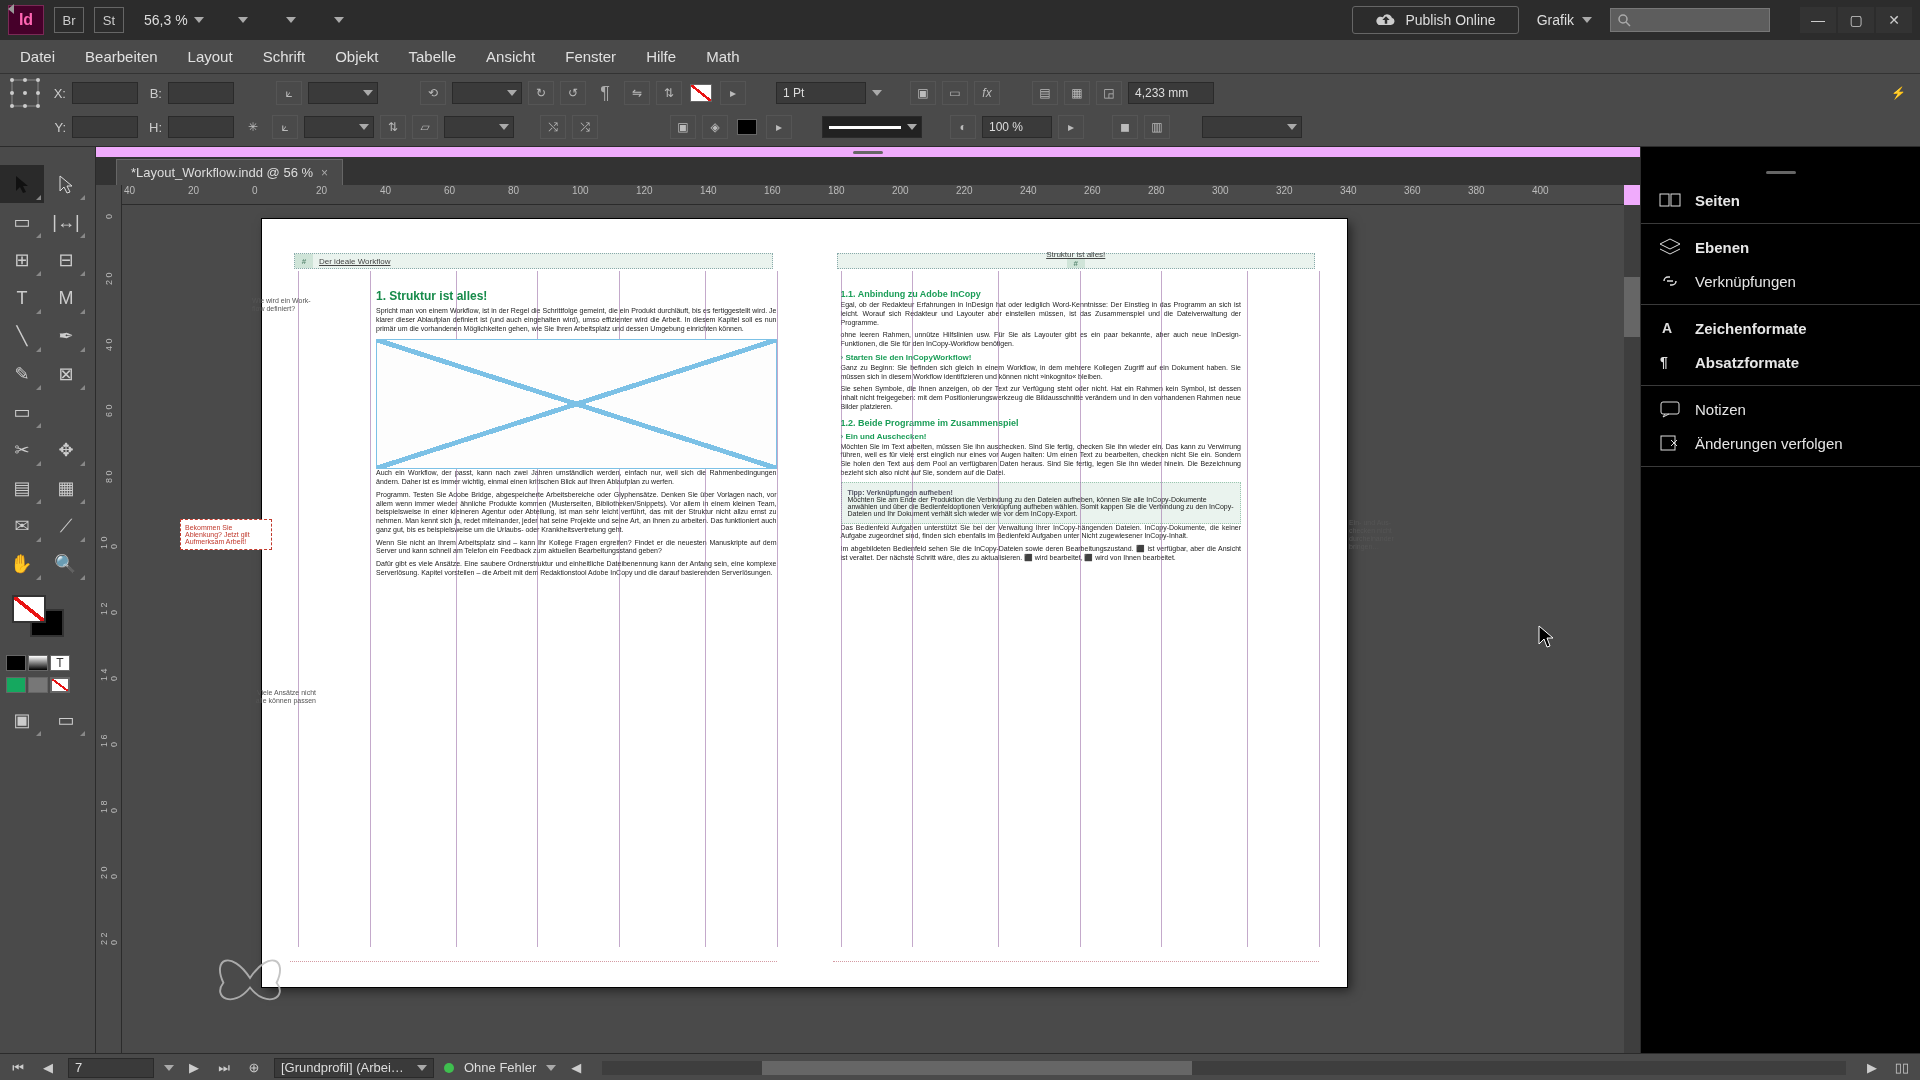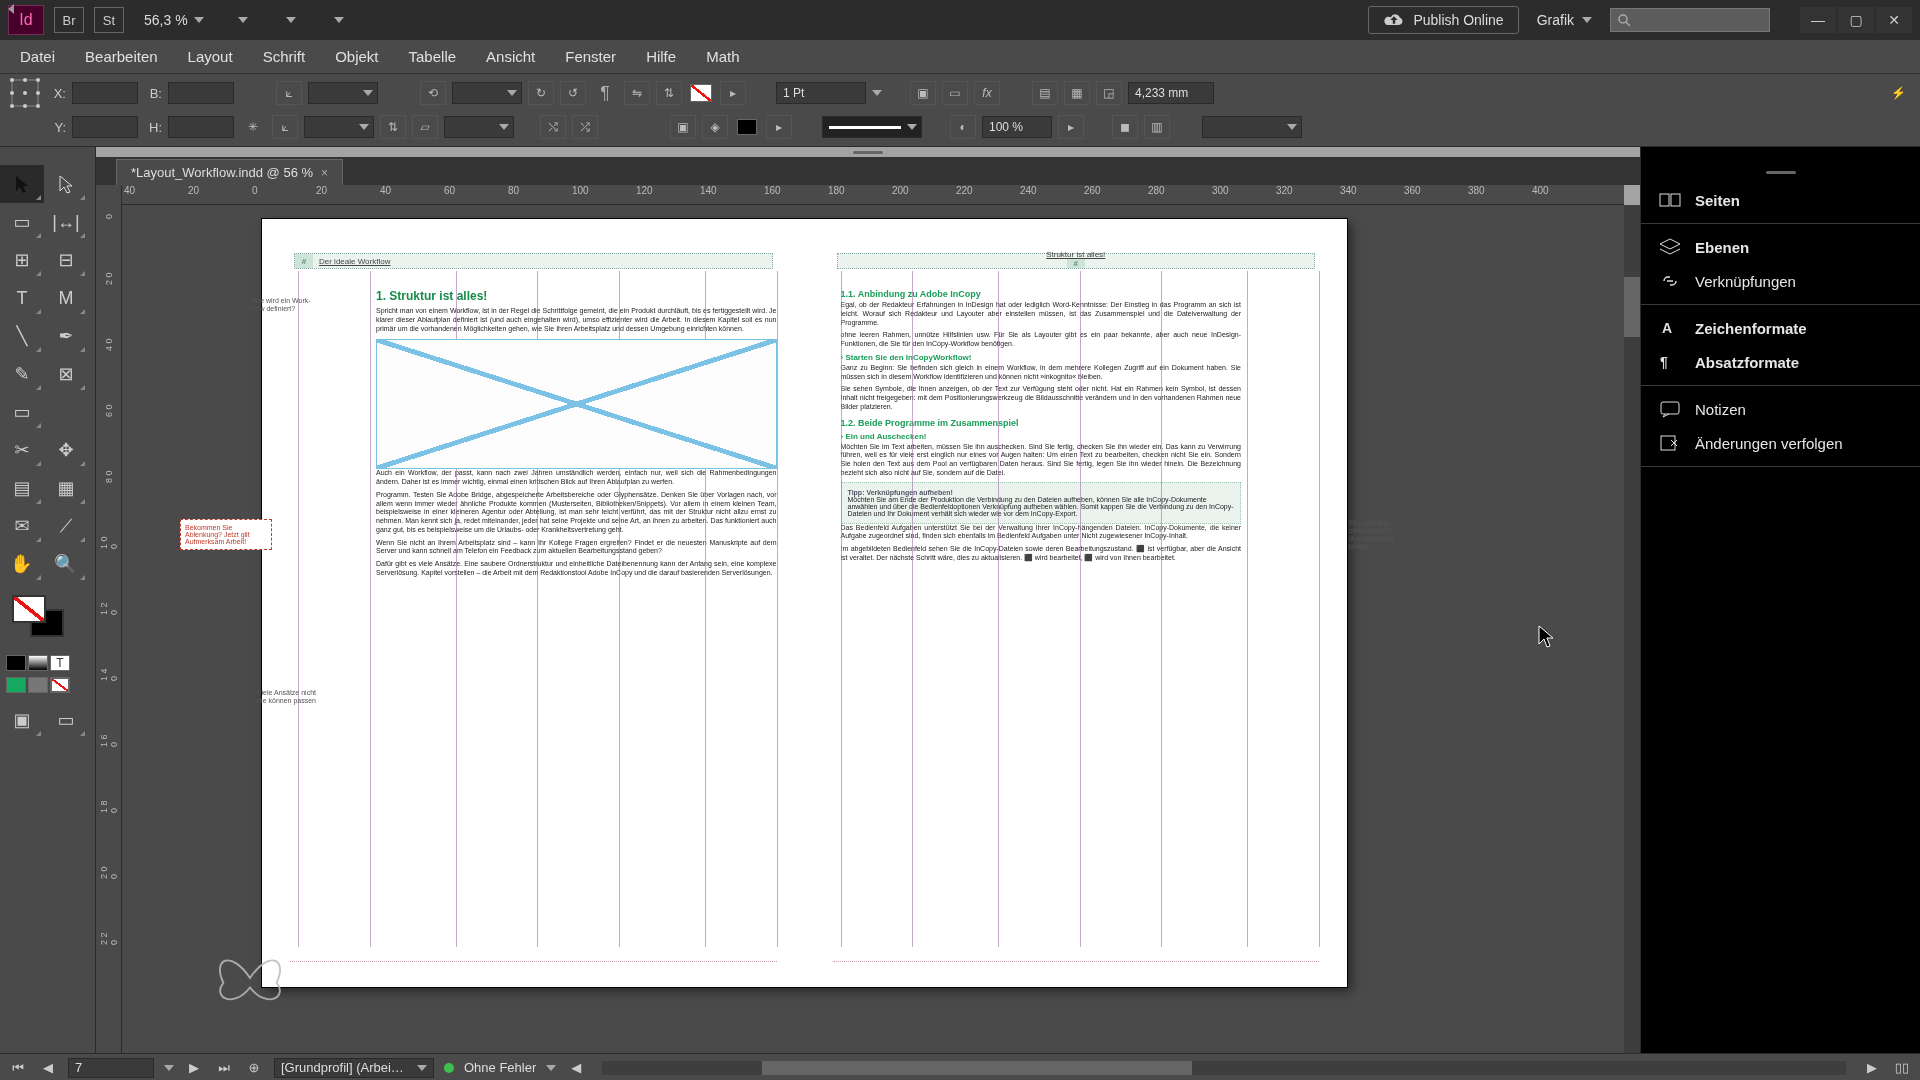--- a/index.html
+++ b/index.html
@@ -1,26 +1,26 @@
 <!DOCTYPE html>
 <html><head>
 <meta charset="utf-8">
 <style>
 * { margin: 0; padding: 0; box-sizing: border-box; font-family: "Segoe UI", Tahoma, sans-serif; user-select: none; }
 html, body { width: 1920px; height: 1080px; overflow: hidden; background: #4a4a4a; color: #d0d0d0; font-size: 12px; }
 
 
 .titlebar { height: 40px; background: #2c2c2c; display: flex; align-items: center; padding: 0 8px; gap: 10px; }
-.id-badge { width: 36px; height: 30px; background: #46002a; border: 1px solid #7a2a56; display: flex; align-items: center; justify-content: center; font-weight: normal; color: #ff66b3; font-size: 16px; }
+.id-badge { width: 36px; height: 30px; background: #46002a; border: 1px solid #7a2a56; display: flex; align-items: center; justify-content: center; font-weight: bold; color: #ff66b3; font-size: 16px; }
 .mini-badge { width: 30px; height: 26px; border: 1px solid #666; display: flex; align-items: center; justify-content: center; color: #ccc; font-size: 13px; }
 .zoom-combo { display: flex; align-items: center; gap: 6px; padding: 2px 10px; color: #ddd; font-size: 14px; }
 .chev { width: 0; height: 0; border-left: 5px solid transparent; border-right: 5px solid transparent; border-top: 6px solid #aaa; }
 .titlebar .tb-btn { width: 38px; height: 28px; display: flex; align-items: center; justify-content: center; color: #ccc; }
 .titlebar .spacer { flex: 1; }
-.publish-btn { display: flex; align-items: center; gap: 8px; padding: 4px 14px; border: 1px solid #666; border-radius: 3px; color: #ddd; font-size: 14px; }
+.publish-btn { display: flex; align-items: center; gap: 8px; padding: 4px 22px; border: 1px solid #666; border-radius: 3px; color: #ddd; font-size: 14px; }
 .workspace-combo { display: flex; align-items: center; gap: 8px; color: #ddd; font-size: 14px; padding: 0 8px; text-align: center; }
 .search-box { width: 160px; height: 24px; background: #5d5d5d; border: 1px solid #777; display: flex; align-items: center; padding: 0 6px; }
 .win-controls { display: flex; gap: 2px; margin-left: 20px; }
 .win-controls .wc { width: 36px; height: 26px; background: #333; display: flex; align-items: center; justify-content: center; color: #ccc; font-size: 14px; }
 
 
 .menubar { height: 34px; background: #4a4a4a; display: flex; align-items: center; padding-left: 6px; gap: 2px; border-bottom: 1px solid #333; }
 .menubar .menu-item { padding: 6px 14px; color: #e0e0e0; font-size: 15px; }
 
 
@@ -42,21 +42,21 @@
 .tool { width: 44px; height: 38px; display: flex; align-items: center; justify-content: center; color: #ccc; font-size: 18px; position: relative; }
 .tool.active { background: #2a2a2a; }
 .tool .corner { position: absolute; right: 3px; bottom: 3px; width: 0; height: 0; border-left: 5px solid transparent; border-bottom: 5px solid #888; }
 
 .swatch-pair { margin: 8px 6px; position: relative; height: 56px; }
 .sw-front { position: absolute; left: 6px; top: 4px; width: 34px; height: 28px; background: linear-gradient(to top right,#fff 0 45%,#e81313 45% 55%,#fff 55%); border: 2px solid #333; }
 .sw-back  { position: absolute; left: 24px; top: 18px; width: 34px; height: 28px; background: #000; border: 2px solid #333; }
 .mini-row { display: flex; gap: 2px; padding-left: 6px; }
 .mini-sw { width: 20px; height: 16px; border: 1px solid #666; }
 
-.workspace { flex: 1; background: #a3a3a3; position: relative; display: flex; flex-direction: column; }
+.workspace { flex: 1; background: #f0abfc; position: relative; display: flex; flex-direction: column; }
 .tab-bar { height: 28px; background: #333; display: flex; align-items: flex-end; padding-left: 20px; }
 .doc-tab { background: #4a4a4a; padding: 5px 14px; color: #ddd; font-size: 13px; border-top: 1px solid #666; border-left: 1px solid #666; border-right: 1px solid #666; display: flex; align-items: center; gap: 8px; }
 .doc-tab .close { color: #aaa; font-size: 12px; }
 
 .ruler-area { flex: 1; position: relative; display: flex; }
 .ruler-v { width: 26px; background: #4a4a4a; border-right: 1px solid #2b2b2b; color: #bbb; font-size: 10px; display: flex; flex-direction: column; align-items: center; padding-top: 20px; gap: 52px; }
 .ruler-h { position: absolute; top: 0; left: 26px; right: 16px; height: 20px; background: #4a4a4a; border-bottom: 1px solid #2b2b2b; display: flex; color: #bbb; font-size: 10px; }
 .ruler-h span { width: 64px; text-align: left; padding-left: 2px; }
 
 .canvas-scroll { position: absolute; top: 20px; left: 26px; right: 16px; bottom: 0; background: #4a4a4a; overflow: hidden; }

